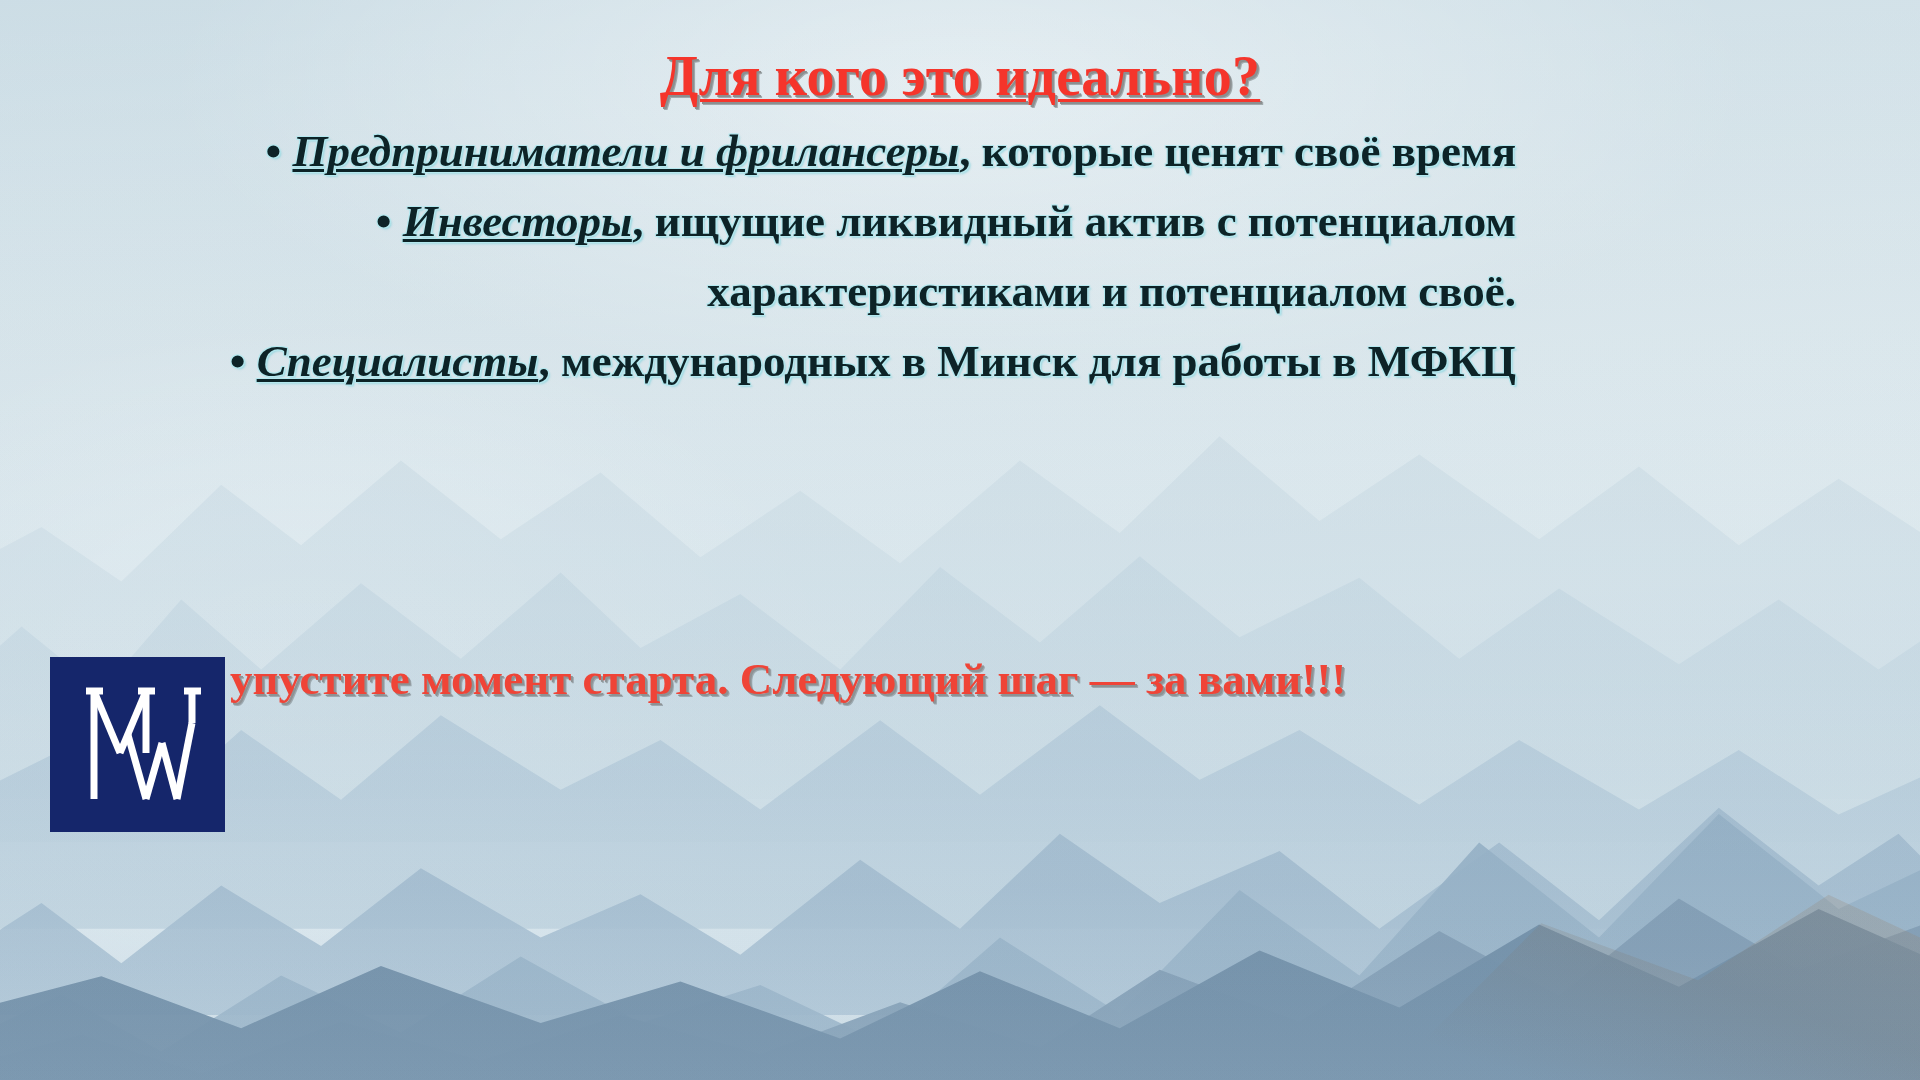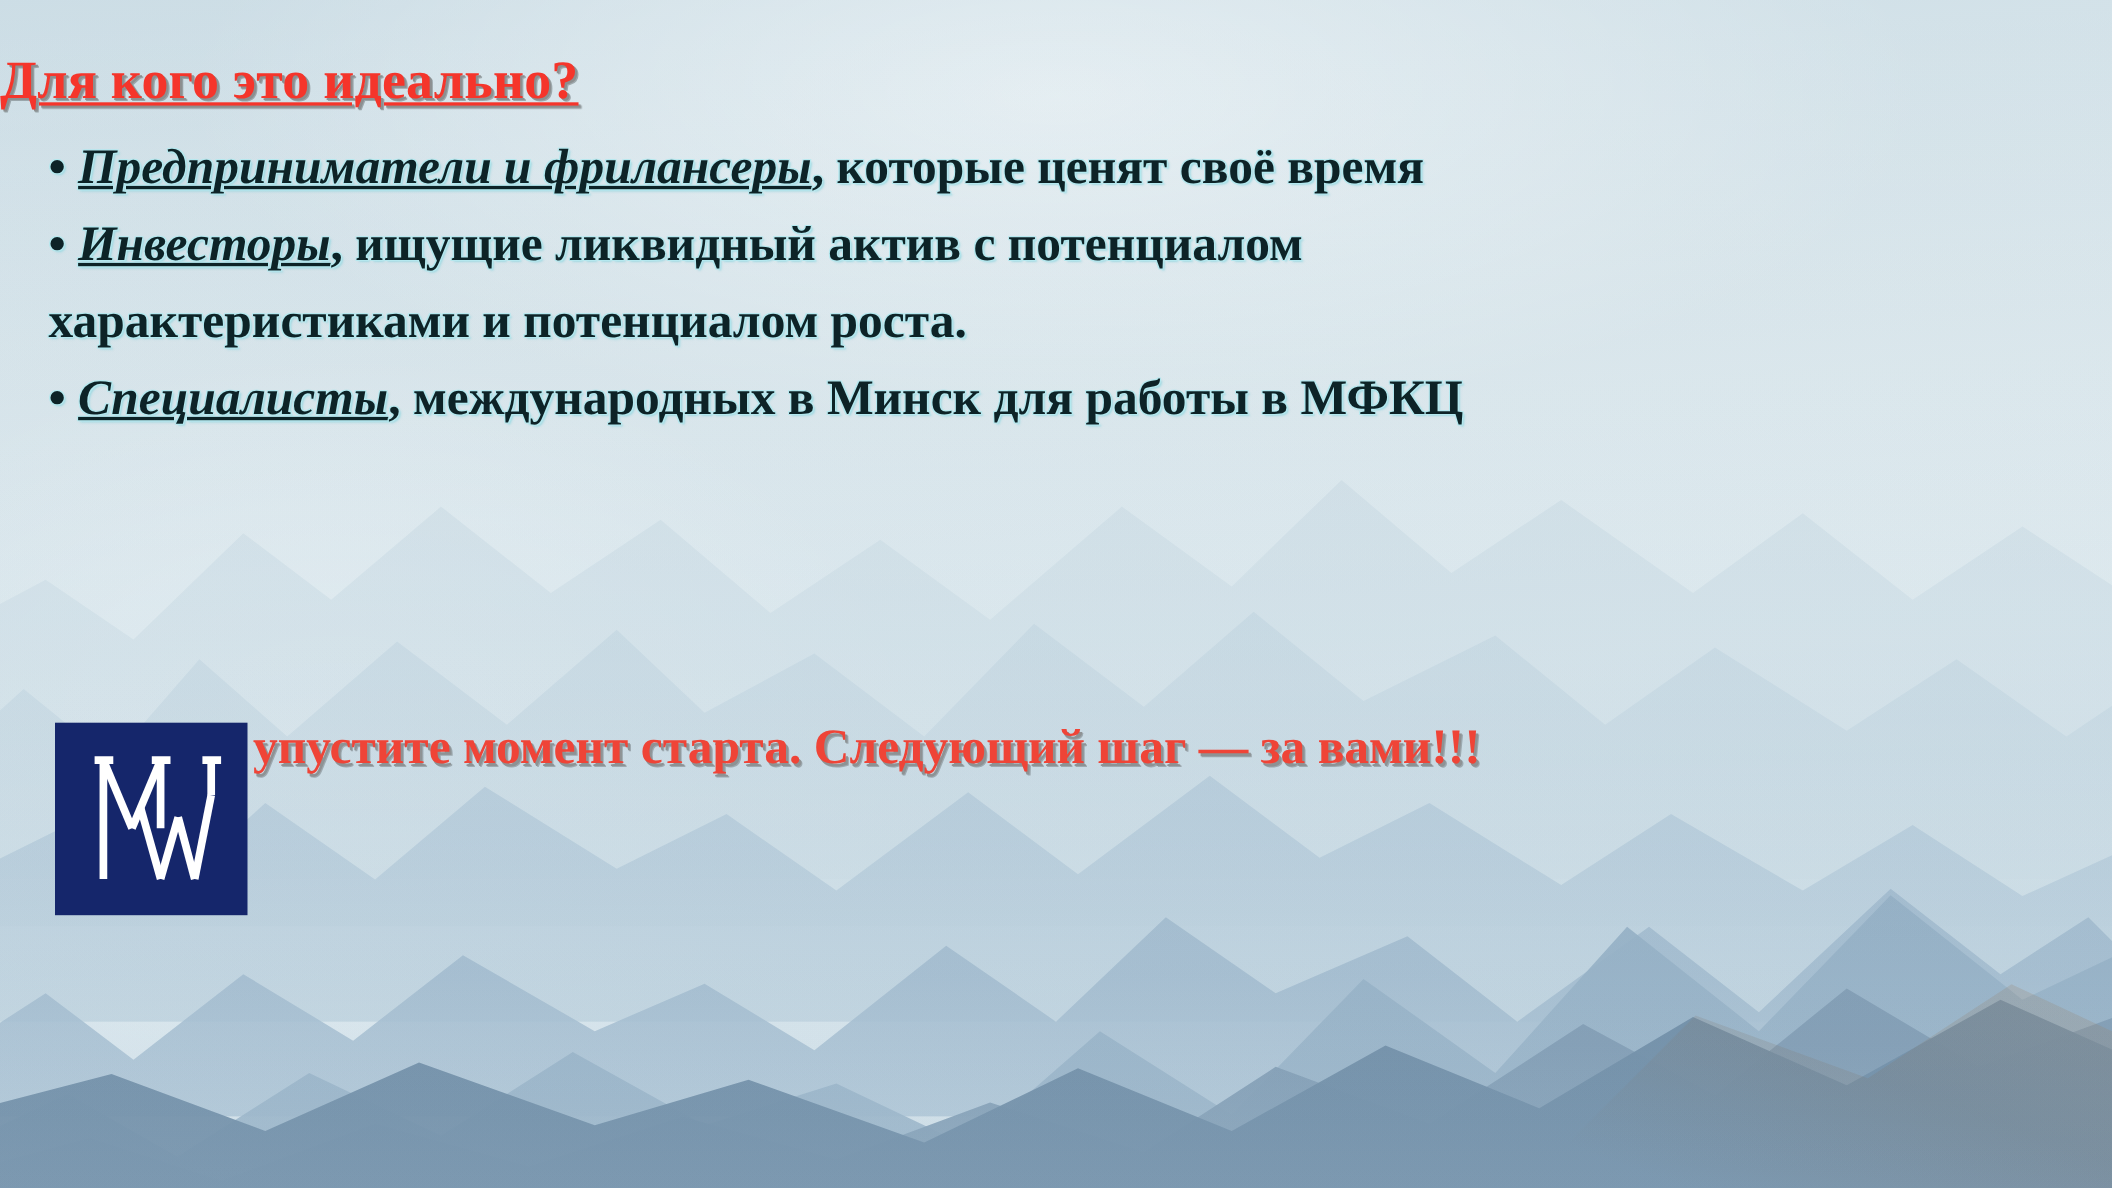--- a/index.html
+++ b/index.html
@@ -110,21 +110,22 @@
   
   #content {
     position:absolute; inset:0;
     padding:0;
   }
 
   
   .headline {
     position:absolute;
     top:44px; left:0; width:100%;
-    font-size:49px;
+    text-align:center;
+    font-size:56px;
     font-weight:bold;
     color:#f5352b;
     letter-spacing:.2px;
     text-shadow:
       2px 2px 0 #8c8f90,
       3px 3px 0 rgba(110,118,120,.55);
     white-space:nowrap;
   }
   .headline .u { text-decoration:underline; text-decoration-thickness:3px; text-underline-offset:4px; }
 
@@ -138,20 +139,21 @@
     font-weight:bold;
     color:#0d2327;
     line-height:70px;
     white-space:nowrap;
     text-shadow:
       -1px -1px 0 rgba(180,232,238,.95),
        1px -1px 0 rgba(180,232,238,.95),
       -1px  1px 0 rgba(180,232,238,.95),
        1px  1px 0 rgba(180,232,238,.95),
        2px  2px 2px rgba(150,215,225,.85);
+    text-align: right;
   }
   .em {
     font-style:italic;
     text-decoration:underline;
     text-decoration-thickness:3px;
     text-underline-offset:3px;
   }
   .bullet { font-style:normal; }
 
   
@@ -197,21 +199,21 @@
 
   <div id="content">
 
     <div class="headline"><span class="u">Для кого это идеально?</span></div>
 
     <div class="body-block">
 
       <div class="line"><span class="bullet">• </span><span class="em">Предприниматели и фрилансеры</span><span>, которые ценят своё время</span></div>
 
       <div class="line"><span class="bullet">• </span><span class="em">Инвесторы</span><span>, ищущие ликвидный актив с потенциалом</span></div>
-      <div class="line"><span>характеристиками и потенциалом роста.</span></div>
+      <div class="line"><span>характеристиками и потенциалом своё.</span></div>
 
       <div class="line"><span class="bullet">• </span><span class="em">Специалисты</span><span>, международных в Минск для работы в МФКЦ</span></div>
 
     </div>
 
     <div class="cta"><span>Не упустите момент старта. Следующий шаг — за вами!!!</span></div>
 
     <div class="logo">
       <svg viewBox="0 0 175 175">
 

